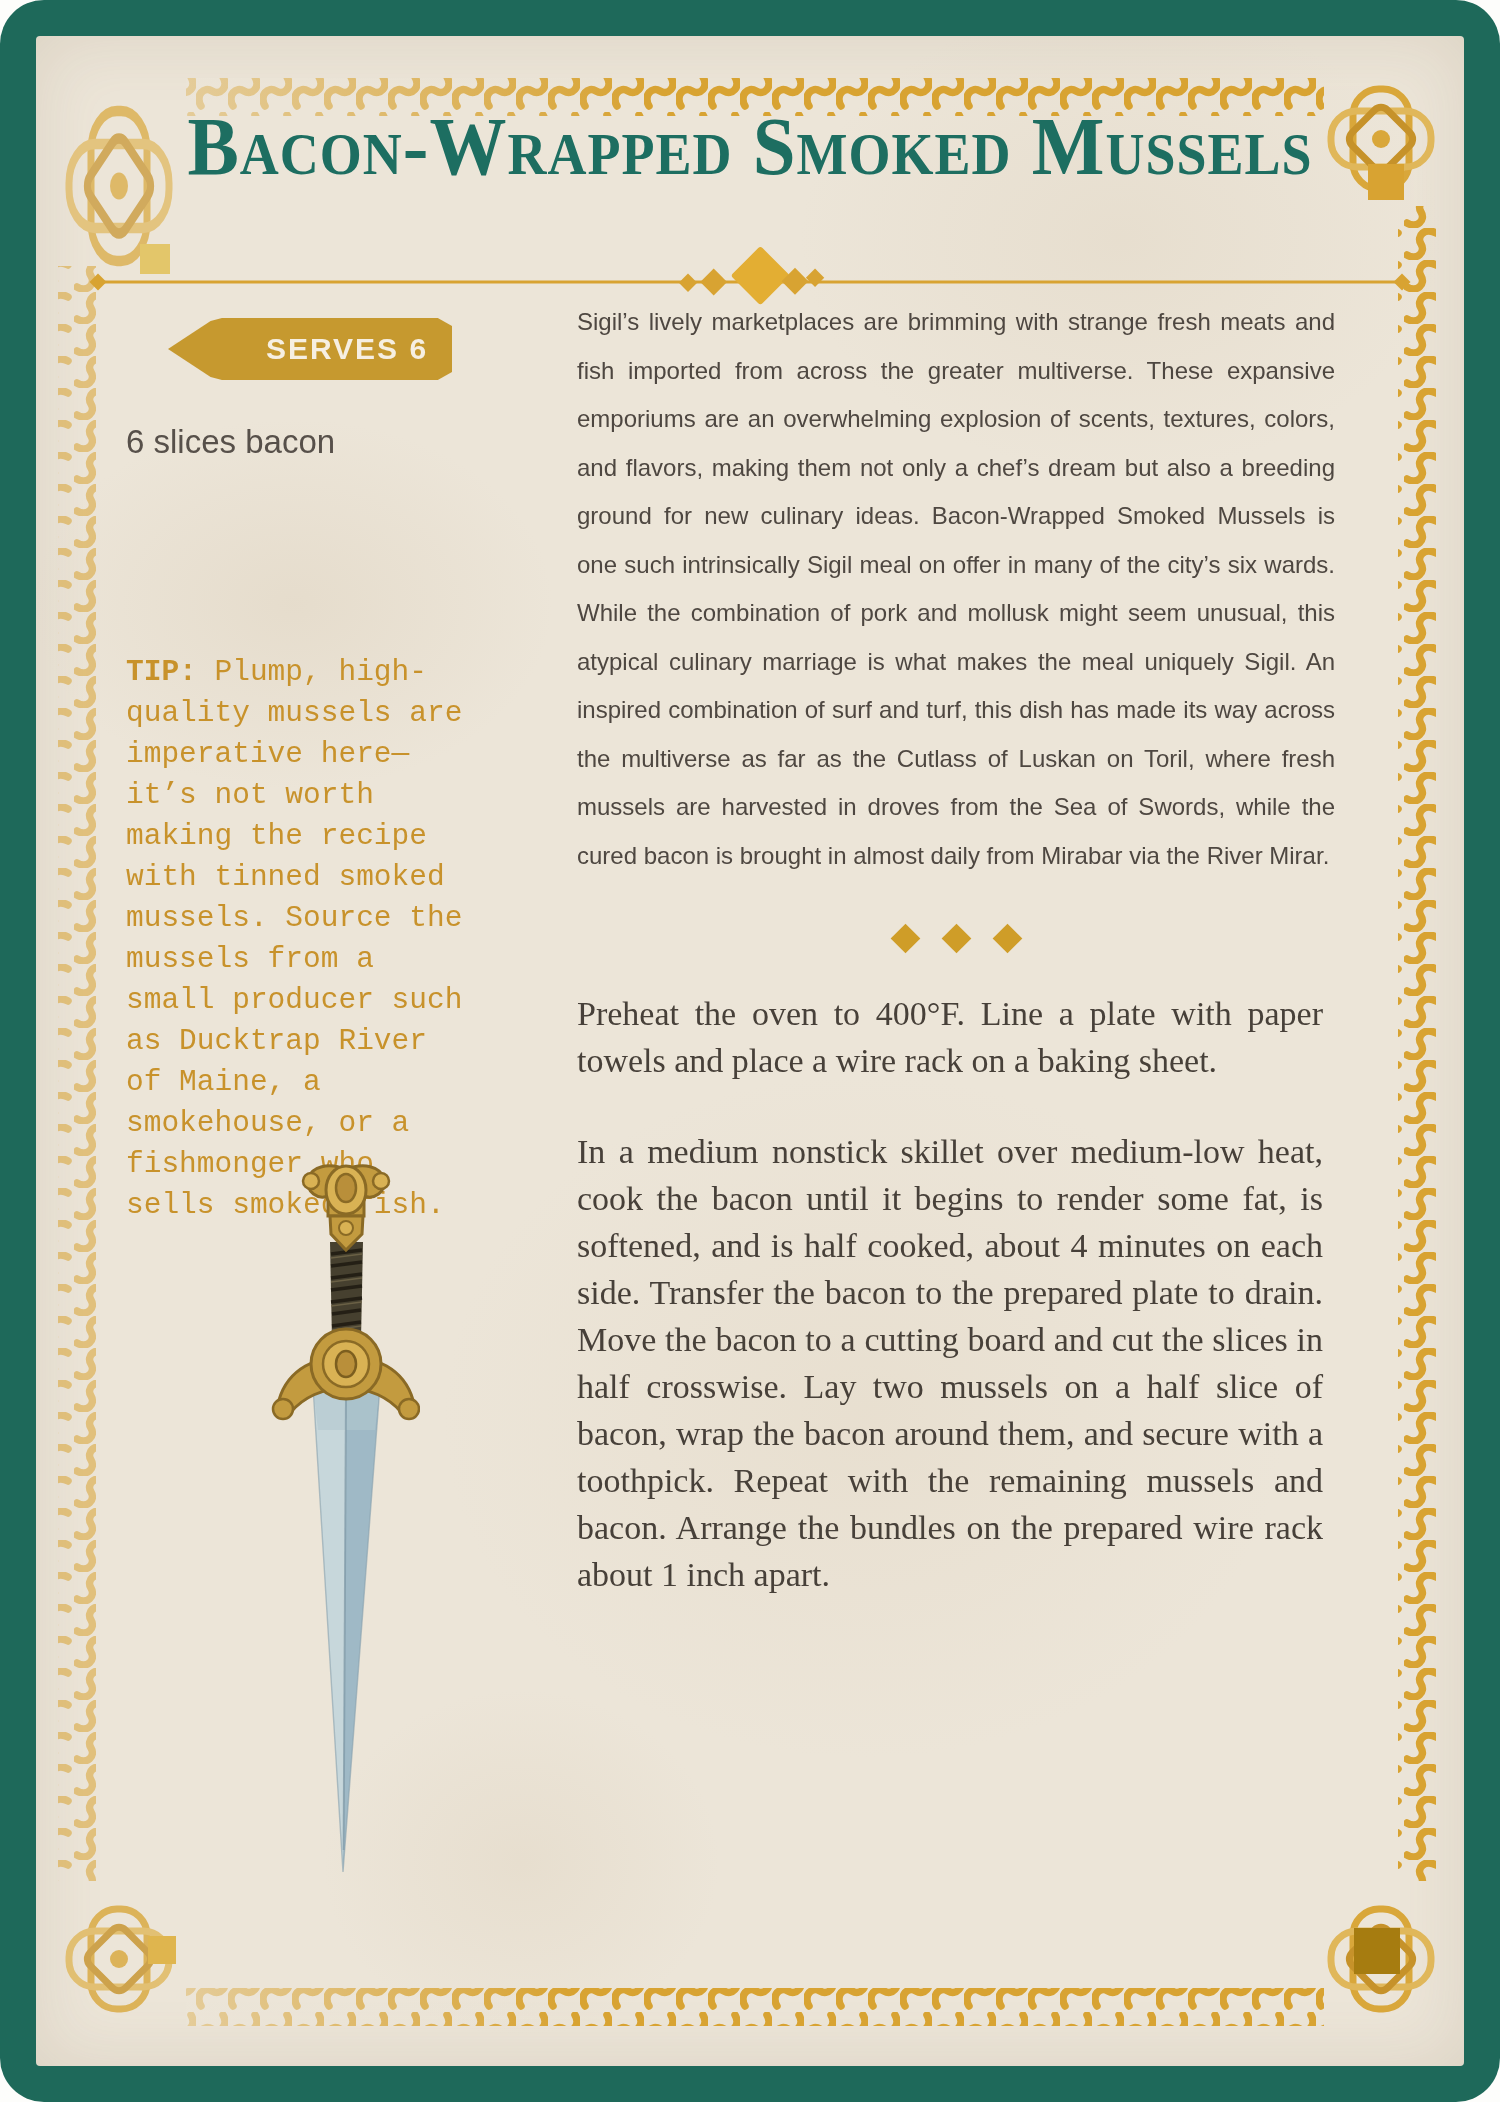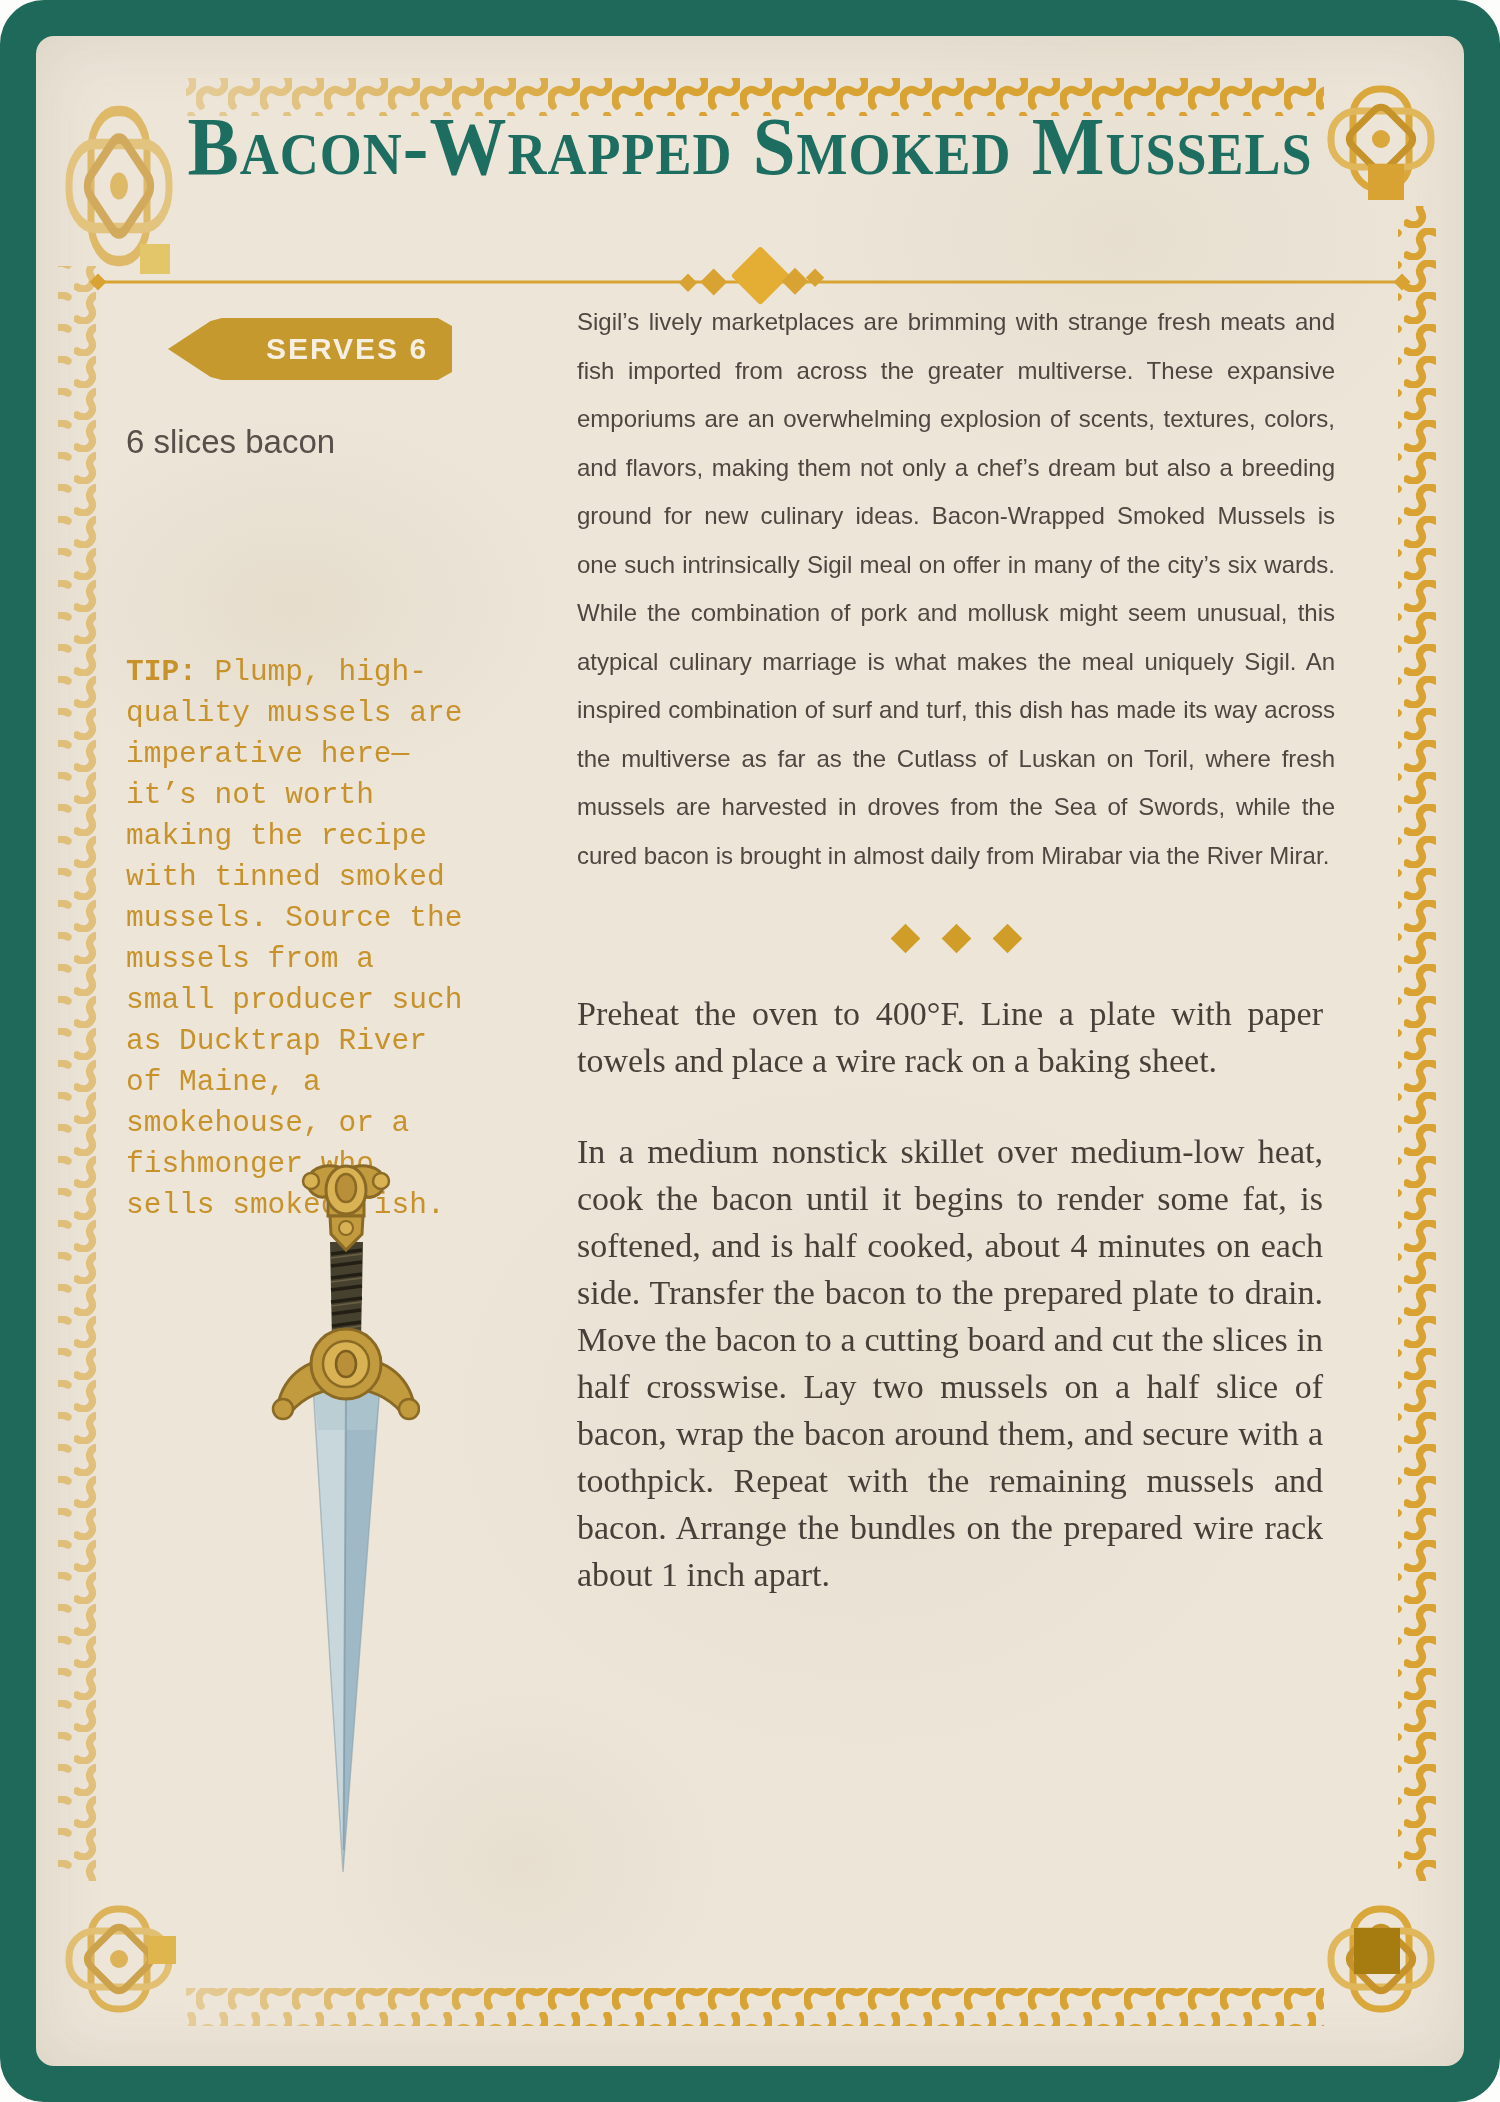--- a/index.html
+++ b/index.html
@@ -1,19 +1,19 @@
 <!DOCTYPE html>
 <html><head>
 <meta charset="utf-8">
 <style>
   html,body{margin:0;padding:0;background:#ffffff;}
   .screen{position:relative;width:1500px;height:2102px;overflow:hidden;background:#fdfdfb;
           font-family:"Liberation Sans",sans-serif;}
   .frame{position:absolute;inset:0;background:#1e695a;border-radius:44px;}
-  .card{position:absolute;left:36px;top:36px;width:1428px;height:2030px;border-radius:18px;
+  .card{position:absolute;left:36px;top:36px;width:1428px;height:2030px;border-radius:4px;
         background-color:#ece5d8;
         background-image:
           radial-gradient(ellipse 420px 300px at 18% 28%, rgba(213,198,174,.28), transparent 62%),
           radial-gradient(ellipse 520px 380px at 76% 10%, rgba(213,198,174,.22), transparent 62%),
           radial-gradient(ellipse 640px 520px at 58% 68%, rgba(220,206,184,.26), transparent 66%),
           radial-gradient(ellipse 320px 280px at 34% 90%, rgba(213,198,174,.22), transparent 62%);
         box-shadow:inset 0 0 70px rgba(120,100,70,.14);
         overflow:hidden;}
   .deco{position:absolute;inset:0;pointer-events:none;}
 

